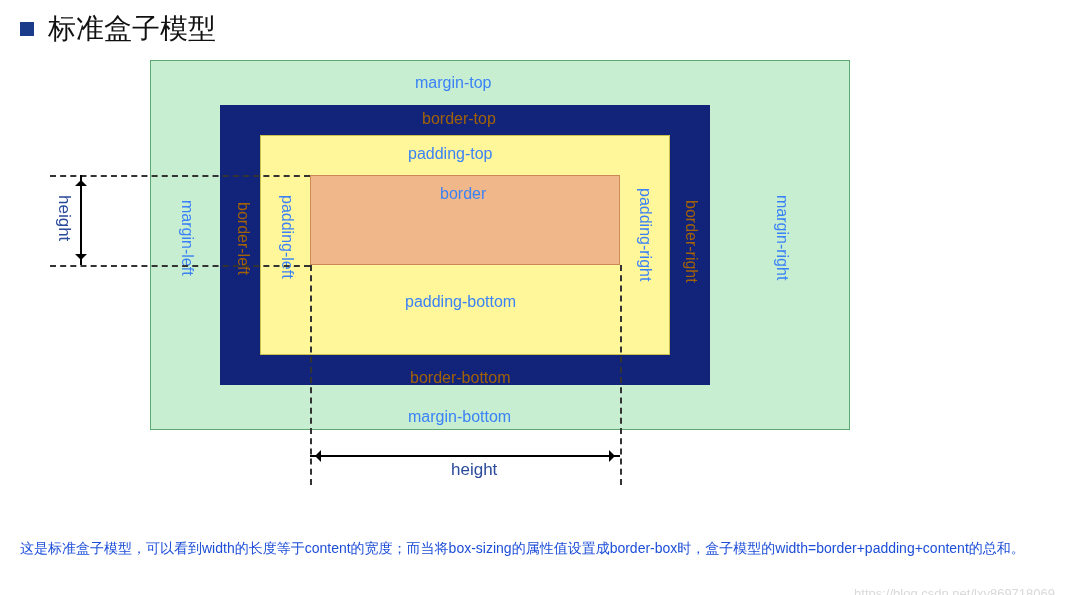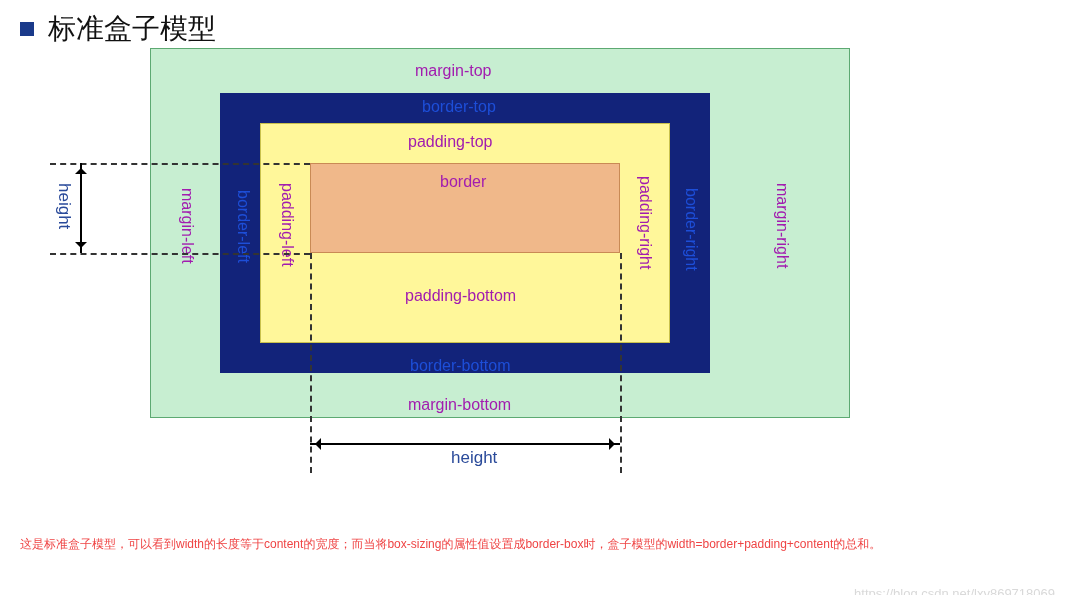--- a/index.html
+++ b/index.html
@@ -1,50 +1,50 @@
 <!DOCTYPE html>
 <html><head>
 <meta charset="utf-8">
 <style>
   html,body{margin:0;padding:0;font-family:Arial,"Microsoft YaHei",sans-serif;background:#fff;color:#333;font-size:16px}
   .wrap{width:1065px;height:595px;position:relative;box-sizing:border-box;padding:10px 20px 0 20px}
-  .title-row{display:flex;align-items:center;gap:14px;margin-bottom:0}
+  .title-row{display:flex;align-items:center;gap:14px;margin-bottom:12px}
   .bullet{width:14px;height:14px;background:#1a3a8a}
   .title{font-size:28px;font-family:"STKaiti","KaiTi",serif;color:#111}
   .stage{position:relative;height:470px}
   .watermark{position:absolute;right:10px;bottom:-6px;font-size:13px;color:#d9d9d9}
 
   
   .box{position:absolute;box-sizing:border-box}
   .margin-box{left:130px;top:0;width:700px;height:370px;background:#c7eed1;border:1px solid #5da972}
   .border-box{left:200px;top:45px;width:490px;height:280px;background:#12237a}
   .padding-box{left:240px;top:75px;width:410px;height:220px;background:#fff79a;border:1px solid #c9c14d}
   .content-box{left:290px;top:115px;width:310px;height:90px;background:#f0b88a;border:1px solid #c98a55}
 
-  .lbl{position:absolute;font-size:16px;color:#a21caf;white-space:nowrap}
+  .lbl{position:absolute;font-size:16px;color:#3b82f6;white-space:nowrap}
   .lbl.vert{writing-mode:vertical-rl;text-orientation:mixed}
-  .white{color:#1d4ed8}
+  .white{color:#a16207}
 
   
   .dash{position:absolute;border:0}
   .dash.h{border-top:2px dashed #333;height:0}
   .dash.v{border-left:2px dashed #333;width:0}
 
   
   .arrowbar{position:absolute;height:2px;background:#000}
   .arrowbar::before,.arrowbar::after{content:"";position:absolute;top:-5px;border:6px solid transparent}
   .arrowbar::before{left:-1px;border-right-color:#000}
   .arrowbar::after{right:-1px;border-left-color:#000}
   .arrowbar.v{width:2px;height:auto}
   .arrowbar.v::before,.arrowbar.v::after{left:-5px;top:auto;border:6px solid transparent}
   .arrowbar.v::before{top:-1px;border-bottom-color:#000}
   .arrowbar.v::after{bottom:-1px;border-top-color:#000}
   .dim-lbl{position:absolute;font-size:17px;color:#2a4a9a;background:#fff;padding:0 4px}
 
-  .caption{margin-top:16px;font-size:12px;line-height:1.8;color:#ef4444}
+  .caption{margin-top:6px;font-size:14px;line-height:1.8;color:#1d4ed8}
 </style>
 </head>
 <body>
 
 <div class="wrap">
 
   <div class="title-row">
     <div class="bullet"></div>
     <div class="title">标准盒子模型</div>
   </div>
@@ -53,21 +53,21 @@
 
     <div class="box margin-box"></div>
     <div class="box border-box"></div>
     <div class="box padding-box"></div>
     <div class="box content-box"></div>
 
     <span class="lbl" style="left:395px;top:14px">margin-top</span>
     <span class="lbl white" style="left:402px;top:50px">border-top</span>
     <span class="lbl" style="left:388px;top:85px">padding-top</span>
     <span class="lbl" style="left:420px;top:125px">border</span>
-    <span class="lbl" style="left:385px;top:239px">padding-bottom</span>
+    <span class="lbl" style="left:385px;top:233px">padding-bottom</span>
     <span class="lbl white" style="left:390px;top:309px">border-bottom</span>
     <span class="lbl" style="left:388px;top:348px">margin-bottom</span>
 
     <span class="lbl vert" style="left:158px;top:140px">margin-left</span>
     <span class="lbl vert white" style="left:214px;top:142px">border-left</span>
     <span class="lbl vert" style="left:258px;top:135px">padding-left</span>
 
     <span class="lbl vert" style="left:616px;top:128px">padding-right</span>
     <span class="lbl vert white" style="left:662px;top:140px">border-right</span>
     <span class="lbl vert" style="left:753px;top:135px">margin-right</span>

